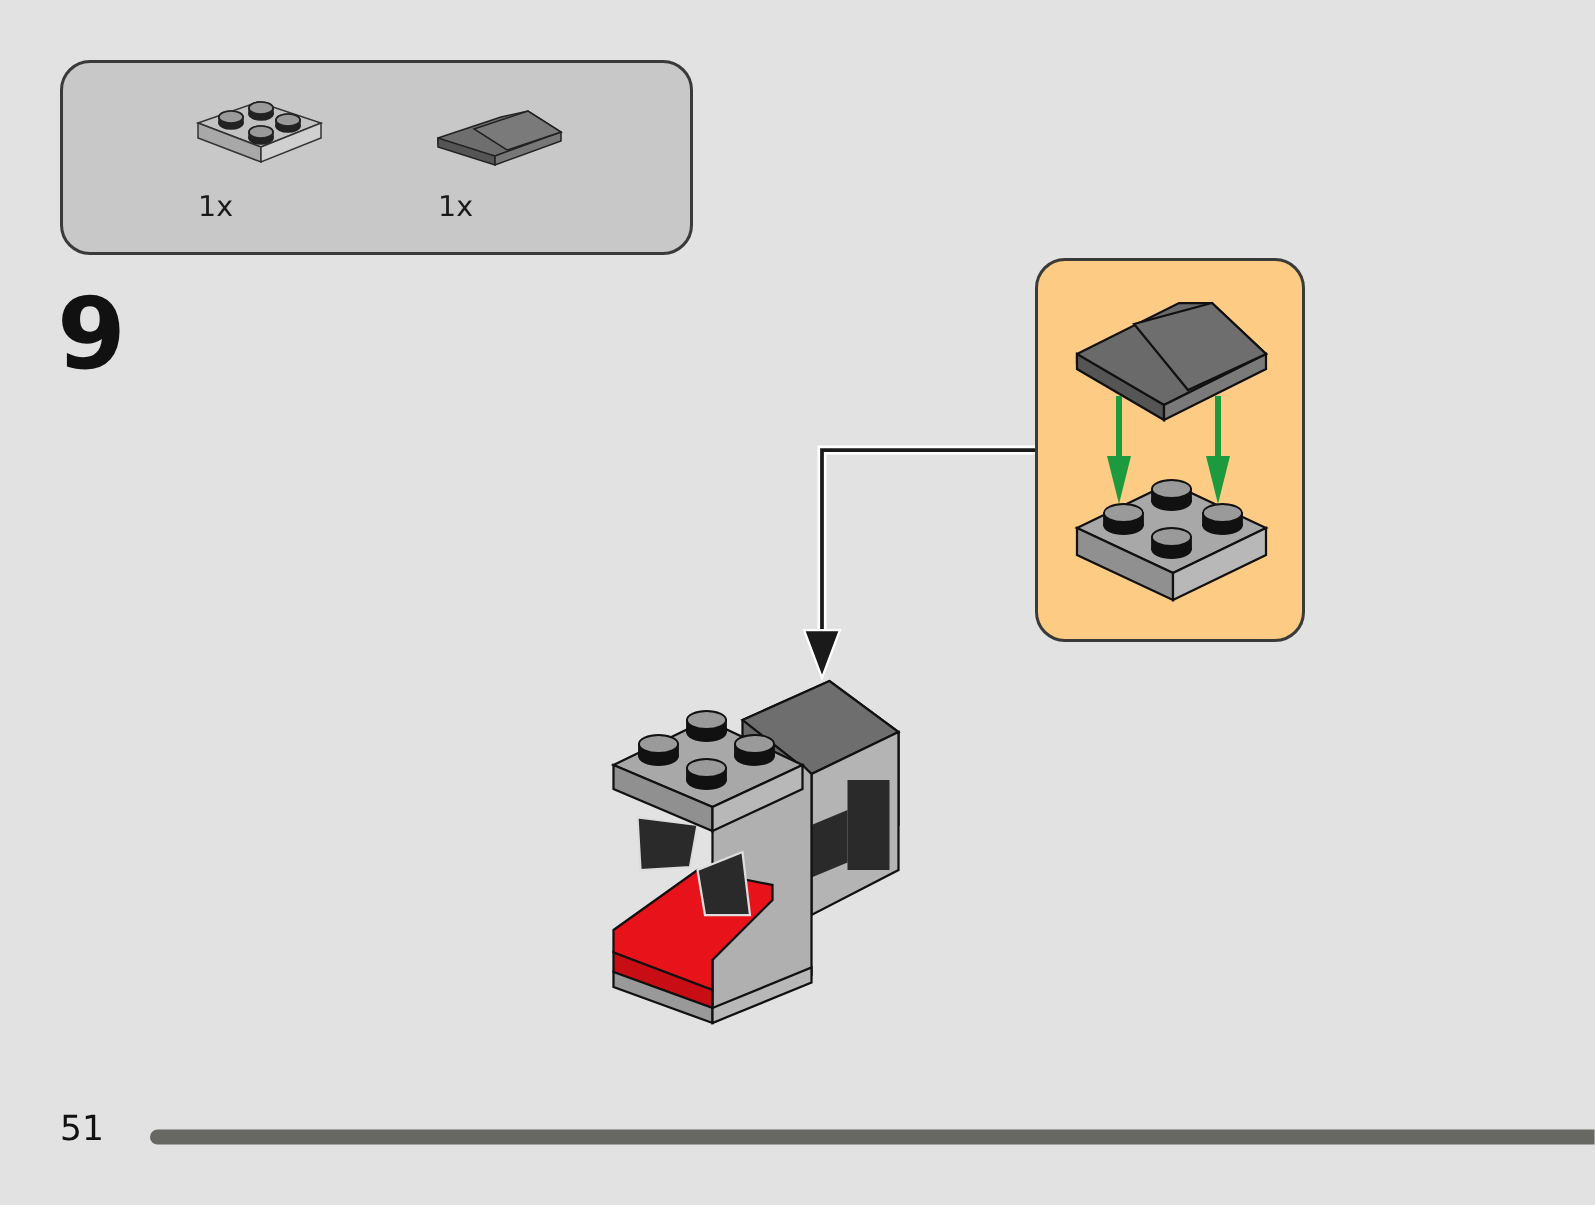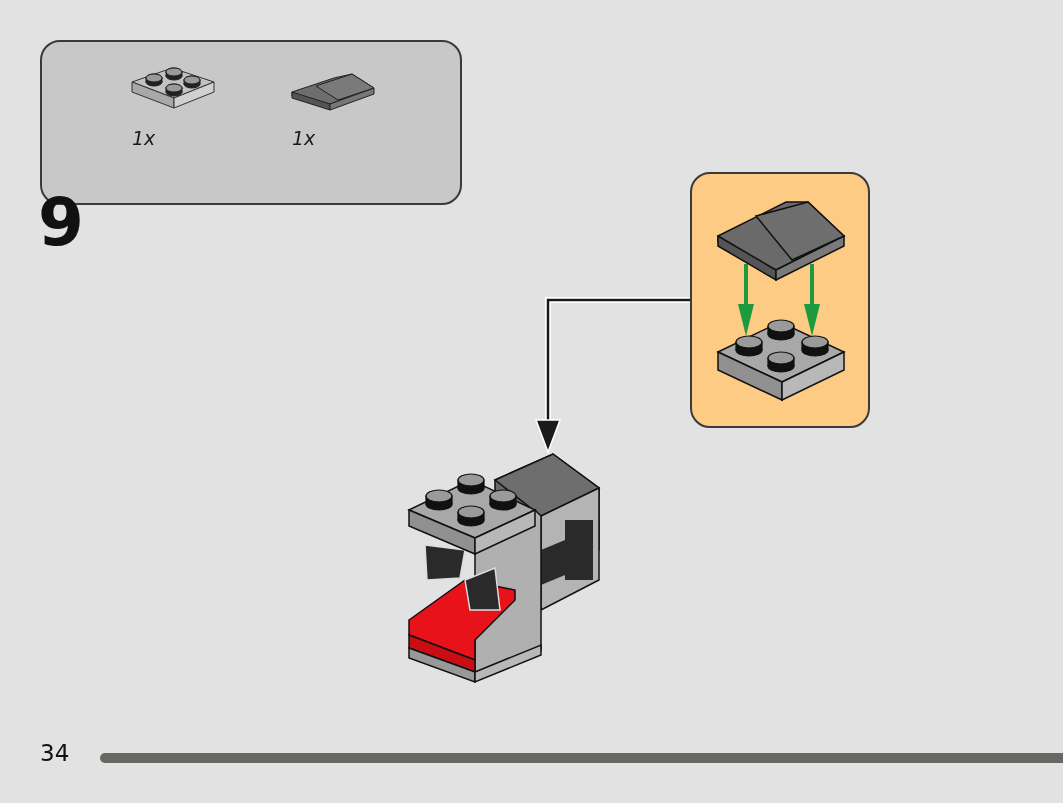--- a/index.html
+++ b/index.html
@@ -1,17 +1,17 @@
 <!DOCTYPE html>
 <html><head>
 <meta charset="utf-8">
 <style>
   html, body { margin:0; padding:0; }
   body { width:1063px; height:803px; background:#e2e2e2; position:relative; overflow:hidden; font-family:"DejaVu Sans", sans-serif; }
-  .parts-box { position:absolute; left:40px; top:40px; width:422px; height:165px; background:#c8c8c8; border:2px solid #3a3a3a; border-radius:20px; box-sizing:border-box;font-style:italic; }
+  .parts-box { position:absolute; left:40px; top:40px; width:422px; height:130px; background:#c8c8c8; border:2px solid #3a3a3a; border-radius:20px; box-sizing:border-box; }
   .qty { position:absolute; font-size:19px; color:#1a1a1a; }
   .step-num { position:absolute; left:38px; top:190px; font-size:66px; font-weight:bold; color:#111; line-height:1; }
   .callout { position:absolute; left:690px; top:172px; width:180px; height:256px; background:#fecb85; border:2px solid #3a3a3a; border-radius:20px; box-sizing:border-box; }
   .page-num { position:absolute; left:40px; top:740px; font-size:23px; color:#111; }
   .progress-track { position:absolute; left:100px; top:753px; width:963px; height:10px; background:#e2e2e2; }
   .progress-fill { position:absolute; left:0; top:0; height:10px; background:#676764; border-radius:5px 0 0 5px; }
   svg { position:absolute; overflow:visible; }
 </style>
 </head>
 <body>
@@ -127,16 +127,16 @@
       <ellipse cx="34" cy="46" rx="13" ry="6" fill="#9a9a9a"></ellipse>
     <rect x="85" y="46" width="26" height="8" fill="#111"></rect>
       <ellipse cx="98" cy="54" rx="13" ry="6" fill="#111"></ellipse>
       <ellipse cx="98" cy="46" rx="13" ry="6" fill="#9a9a9a"></ellipse>
     <rect x="53" y="62" width="26" height="8" fill="#111"></rect>
       <ellipse cx="66" cy="70" rx="13" ry="6" fill="#111"></ellipse>
       <ellipse cx="66" cy="62" rx="13" ry="6" fill="#9a9a9a"></ellipse>
   </g>
 </svg>
 
-<div class="page-num">34</div>
+<div class="page-num">51</div>
 <div class="progress-track">
   <div class="progress-fill" id="pfill" style="width: 100%;"></div>
 </div>
 
 </body></html>

